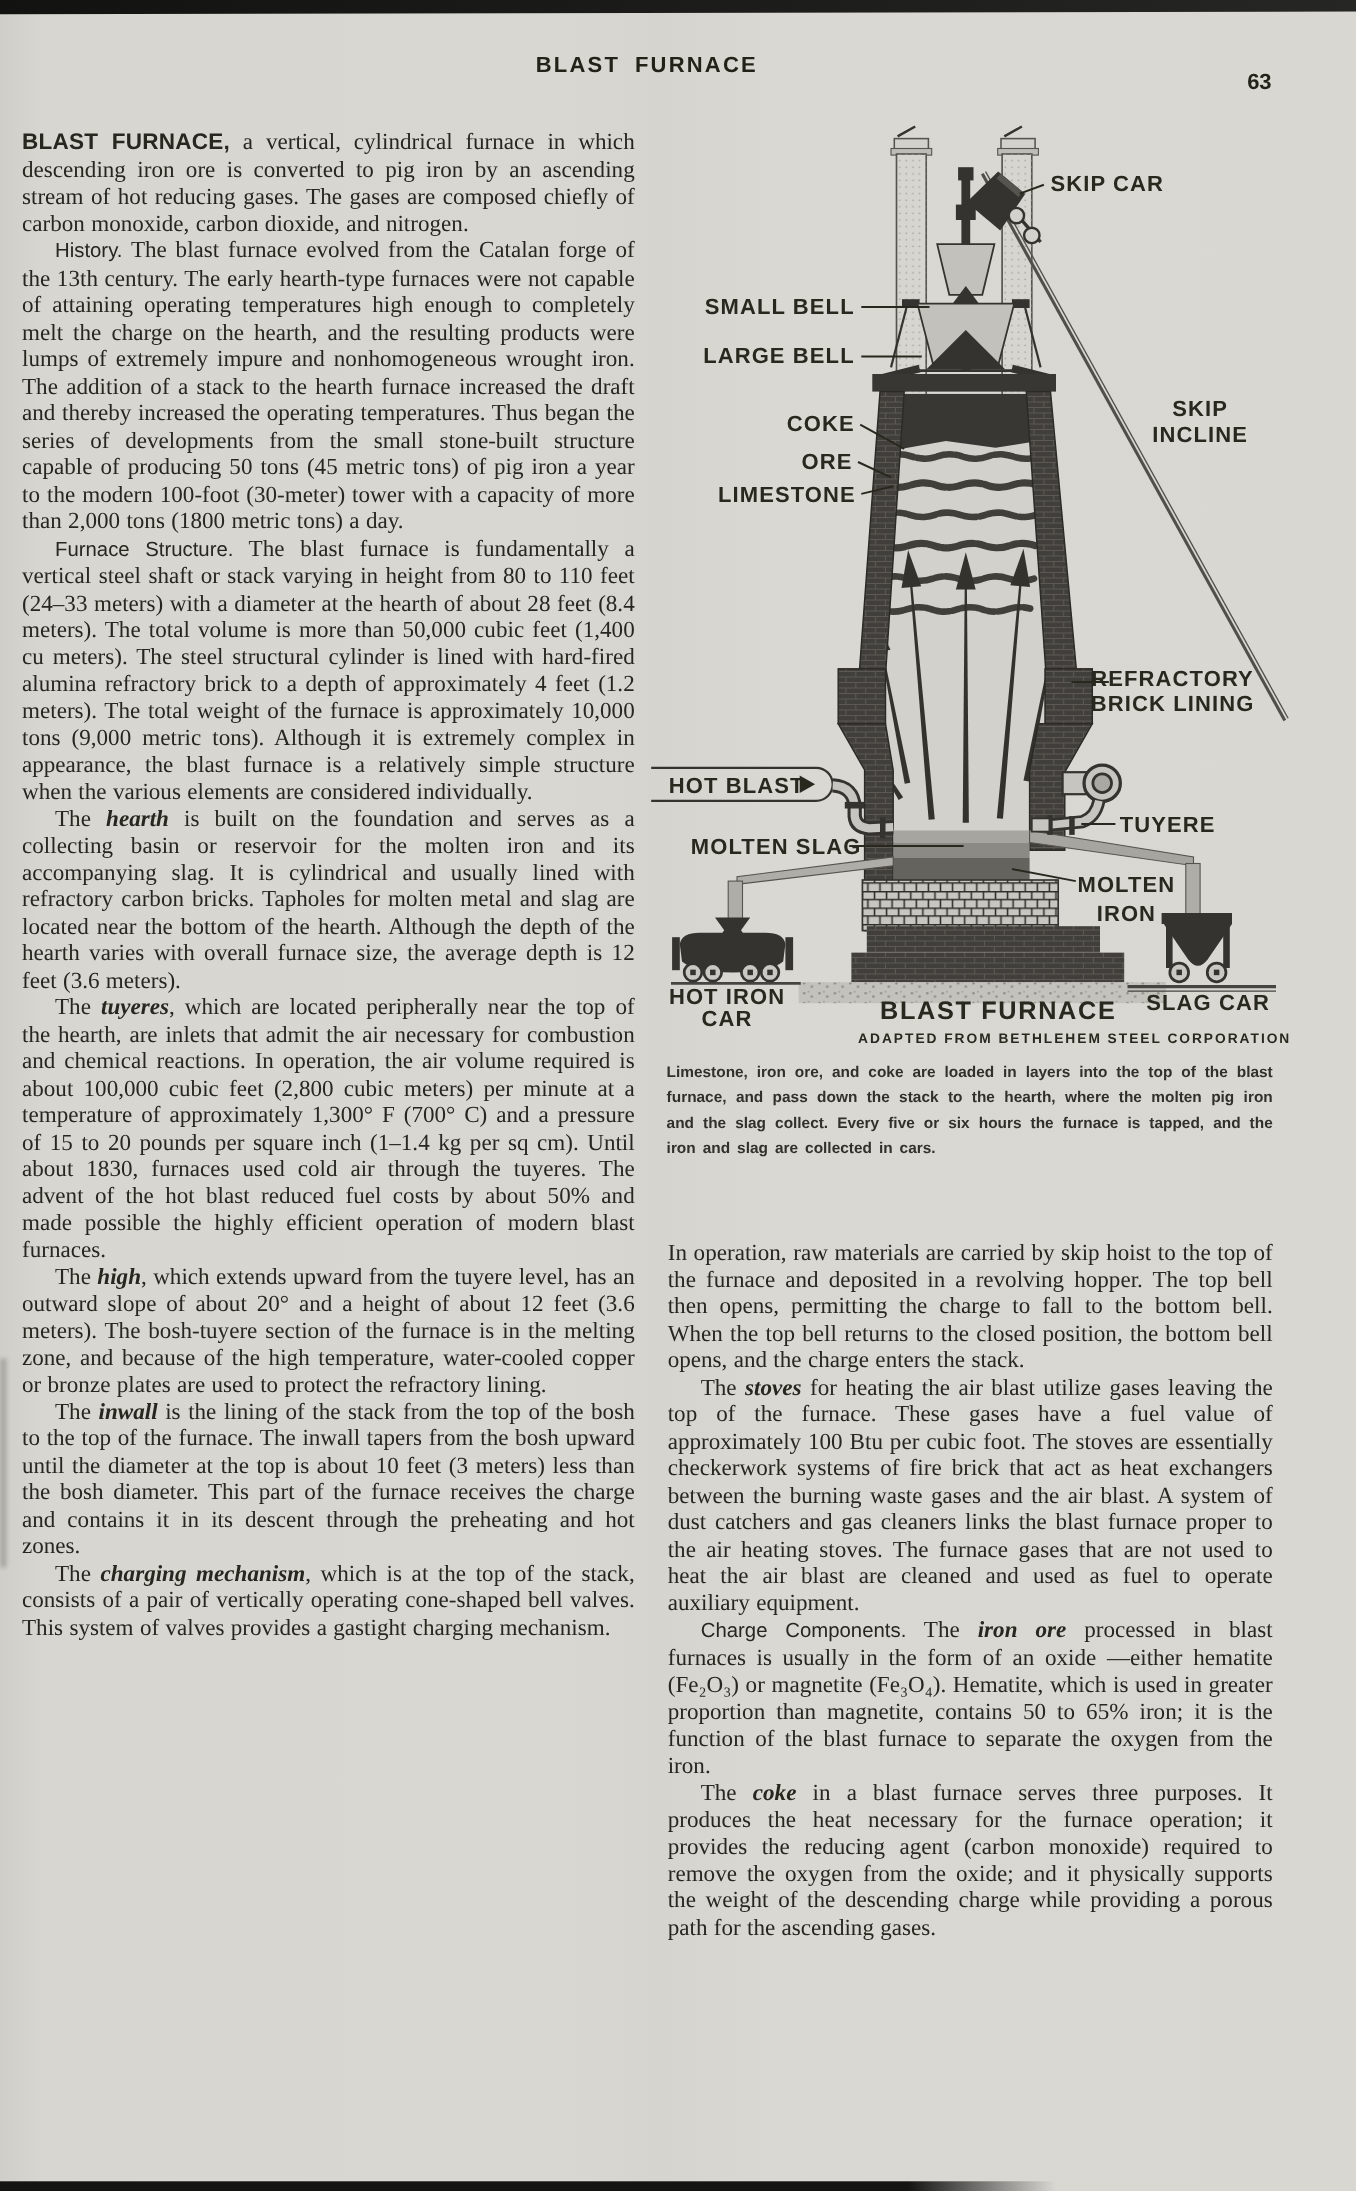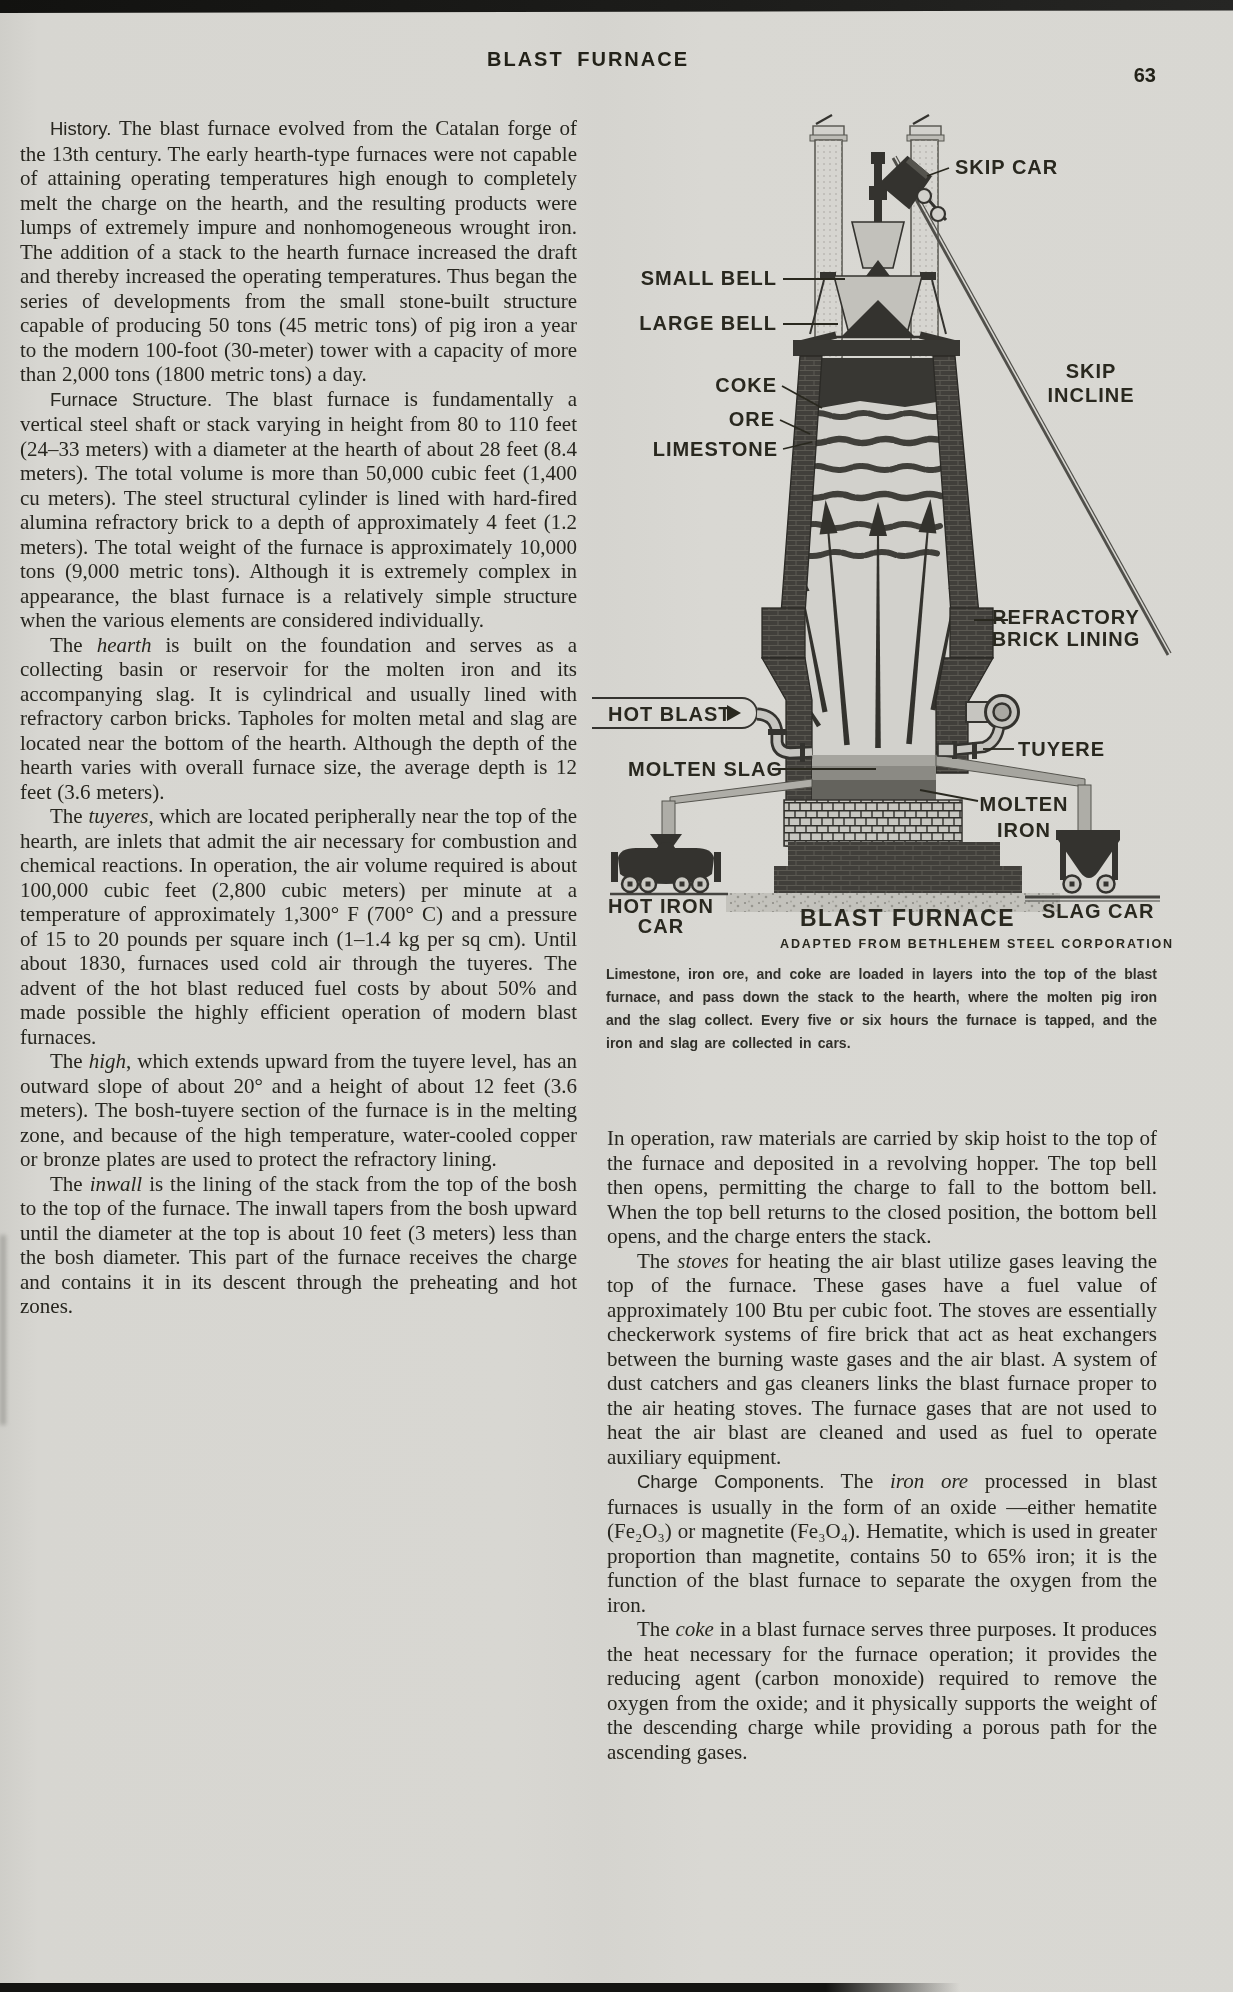--- a/index.html
+++ b/index.html
@@ -16,47 +16,49 @@
         letter-spacing:2px;word-spacing:6px;color:#232219;}
   .page-number{position:absolute;left:1060px;top:64px;width:96px;text-align:right;
         font-family:"Liberation Sans","DejaVu Sans",sans-serif;font-weight:bold;font-size:20px;color:#232219;}
   .col{position:absolute;color:#27261f;}
   .col-left{left:20px;top:116px;width:557px;}
   .col-right{left:607px;top:1126px;width:550px;}
   .para{font-size:21px;line-height:24.5px;text-align:justify;text-indent:30px;margin:0;word-spacing:0.5px;}
   .para.noindent{text-indent:0;}
   .lead-in{font-family:"Liberation Sans","DejaVu Sans",sans-serif;font-weight:bold;font-size:20.5px;letter-spacing:0.2px;}
   .run-head{font-family:"Liberation Sans","DejaVu Sans",sans-serif;font-weight:normal;font-size:18.5px;}
-  .ital{font-style:italic;}
+  .ital{font-style:italic;font-weight:bold;}
   .fig-caption{position:absolute;left:606px;top:963px;width:551px;
         font-family:"Liberation Sans","DejaVu Sans",sans-serif;font-weight:bold;font-size:14px;
         line-height:23px;text-align:justify;color:#31302a;word-spacing:2.5px;}
   svg.figure{position:absolute;left:590px;top:86px;}
   svg.figure text{font-family:"Liberation Sans","DejaVu Sans",sans-serif;font-weight:bold;fill:#29281f;}
   .dlabel{font-size:20px;letter-spacing:1px;}
   .dtitle{font-size:23px;letter-spacing:1.5px;}
   .dcredit{font-size:12.5px;letter-spacing:1.8px;}
 </style>
 </head>
 <body>
 
 <div class="page">
 
   <div class="topbar"></div>
 
   <div class="running-head">BLAST FURNACE</div>
   <div class="page-number">63</div>
 
   <div class="col col-left">
+      <p class="para noindent"><span class="lead-in">BLAST FURNACE,</span><span> a vertical, cylindrical furnace in which descending iron ore is converted to pig iron by an ascending stream of hot reducing gases. The gases are composed chiefly of carbon monoxide, carbon dioxide, and nitrogen.</span></p>
       <p class="para"><span class="run-head">History.</span><span> The blast furnace evolved from the Catalan forge of the 13th century. The early hearth-type furnaces were not capable of attaining operating temperatures high enough to completely melt the charge on the hearth, and the resulting products were lumps of extremely impure and nonhomogeneous wrought iron. The addition of a stack to the hearth furnace increased the draft and thereby increased the operating temperatures. Thus began the series of developments from the small stone-built structure capable of producing 50 tons (45 metric tons) of pig iron a year to the modern 100-foot (30-meter) tower with a capacity of more than 2,000 tons (1800 metric tons) a day.</span></p>
       <p class="para"><span class="run-head">Furnace Structure.</span><span> The blast furnace is fundamentally a vertical steel shaft or stack varying in height from 80 to 110 feet (24–33 meters) with a diameter at the hearth of about 28 feet (8.4 meters). The total volume is more than 50,000 cubic feet (1,400 cu meters). The steel structural cylinder is lined with hard-fired alumina refractory brick to a depth of approximately 4 feet (1.2 meters). The total weight of the furnace is approximately 10,000 tons (9,000 metric tons). Although it is extremely complex in appearance, the blast furnace is a relatively simple structure when the various elements are considered individually.</span></p>
       <p class="para"><span>The </span><span class="ital">hearth</span><span> is built on the foundation and serves as a collecting basin or reservoir for the molten iron and its accompanying slag. It is cylindrical and usually lined with refractory carbon bricks. Tapholes for molten metal and slag are located near the bottom of the hearth. Although the depth of the hearth varies with overall furnace size, the average depth is 12 feet (3.6 meters).</span></p>
       <p class="para"><span>The </span><span class="ital">tuyeres</span><span>, which are located peripherally near the top of the hearth, are inlets that admit the air necessary for combustion and chemical reactions. In operation, the air volume required is about 100,000 cubic feet (2,800 cubic meters) per minute at a temperature of approximately 1,300° F (700° C) and a pressure of 15 to 20 pounds per square inch (1–1.4 kg per sq cm). Until about 1830, furnaces used cold air through the tuyeres. The advent of the hot blast reduced fuel costs by about 50% and made possible the highly efficient operation of modern blast furnaces.</span></p>
       <p class="para"><span>The </span><span class="ital">high</span><span>, which extends upward from the tuyere level, has an outward slope of about 20° and a height of about 12 feet (3.6 meters). The bosh-tuyere section of the furnace is in the melting zone, and because of the high temperature, water-cooled copper or bronze plates are used to protect the refractory lining.</span></p>
       <p class="para"><span>The </span><span class="ital">inwall</span><span> is the lining of the stack from the top of the bosh to the top of the furnace. The inwall tapers from the bosh upward until the diameter at the top is about 10 feet (3 meters) less than the bosh diameter. This part of the furnace receives the charge and contains it in its descent through the preheating and hot zones.</span></p>
+      <p class="para"><span>The </span><span class="ital">charging mechanism</span><span>, which is at the top of the stack, consists of a pair of vertically operating cone-shaped bell valves. This system of valves provides a gastight charging mechanism.</span></p>
     </div>
   <div class="col col-right">
       <p class="para noindent"><span>In operation, raw materials are carried by skip hoist to the top of the furnace and deposited in a revolving hopper. The top bell then opens, permitting the charge to fall to the bottom bell. When the top bell returns to the closed position, the bottom bell opens, and the charge enters the stack.</span></p>
       <p class="para"><span>The </span><span class="ital">stoves</span><span> for heating the air blast utilize gases leaving the top of the furnace. These gases have a fuel value of approximately 100 Btu per cubic foot. The stoves are essentially checkerwork systems of fire brick that act as heat exchangers between the burning waste gases and the air blast. A system of dust catchers and gas cleaners links the blast furnace proper to the air heating stoves. The furnace gases that are not used to heat the air blast are cleaned and used as fuel to operate auxiliary equipment.</span></p>
       <p class="para"><span class="run-head">Charge Components.</span><span> The </span><span class="ital">iron ore</span><span> processed in blast furnaces is usually in the form of an oxide —either hematite (Fe₂O₃) or magnetite (Fe₃O₄). Hematite, which is used in greater proportion than magnetite, contains 50 to 65% iron; it is the function of the blast furnace to separate the oxygen from the iron.</span></p>
       <p class="para"><span>The </span><span class="ital">coke</span><span> in a blast furnace serves three purposes. It produces the heat necessary for the furnace operation; it provides the reducing agent (carbon monoxide) required to remove the oxygen from the oxide; and it physically supports the weight of the descending charge while providing a porous path for the ascending gases.</span></p>
     </div>
 
   <svg class="figure" width="646" height="876" viewBox="590 86 646 876" xmlns="http://www.w3.org/2000/svg">
     <defs>

